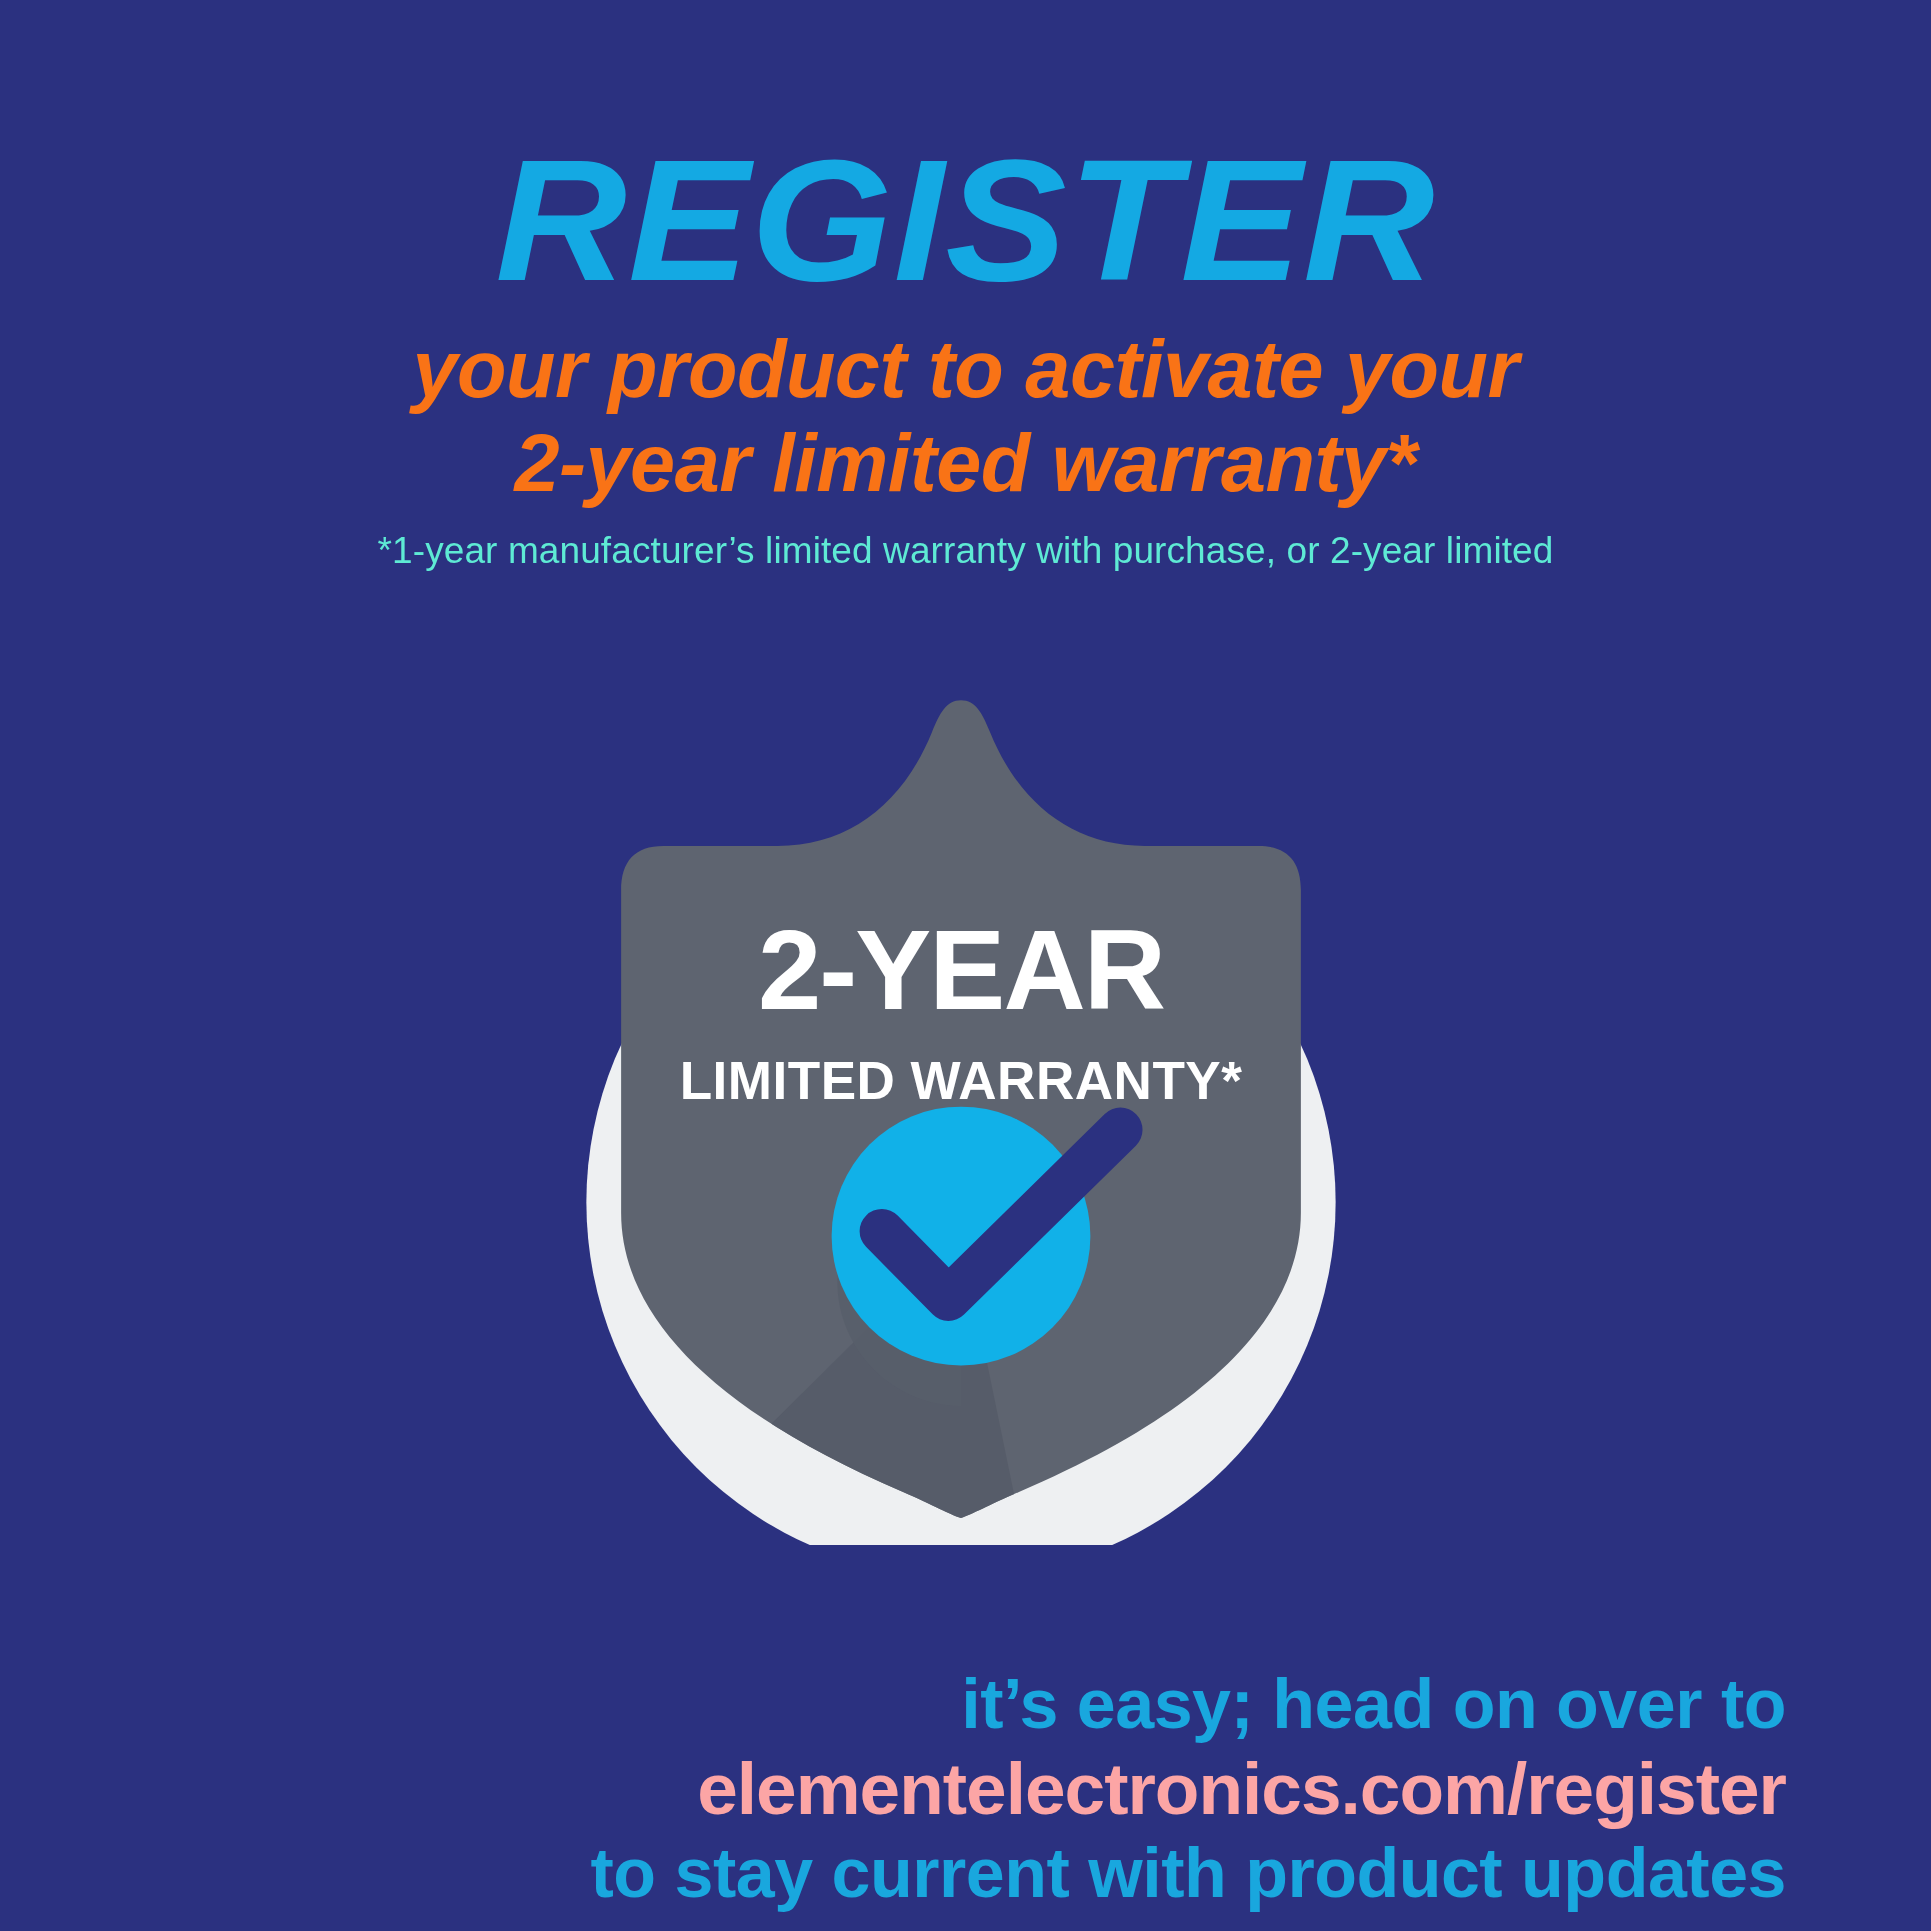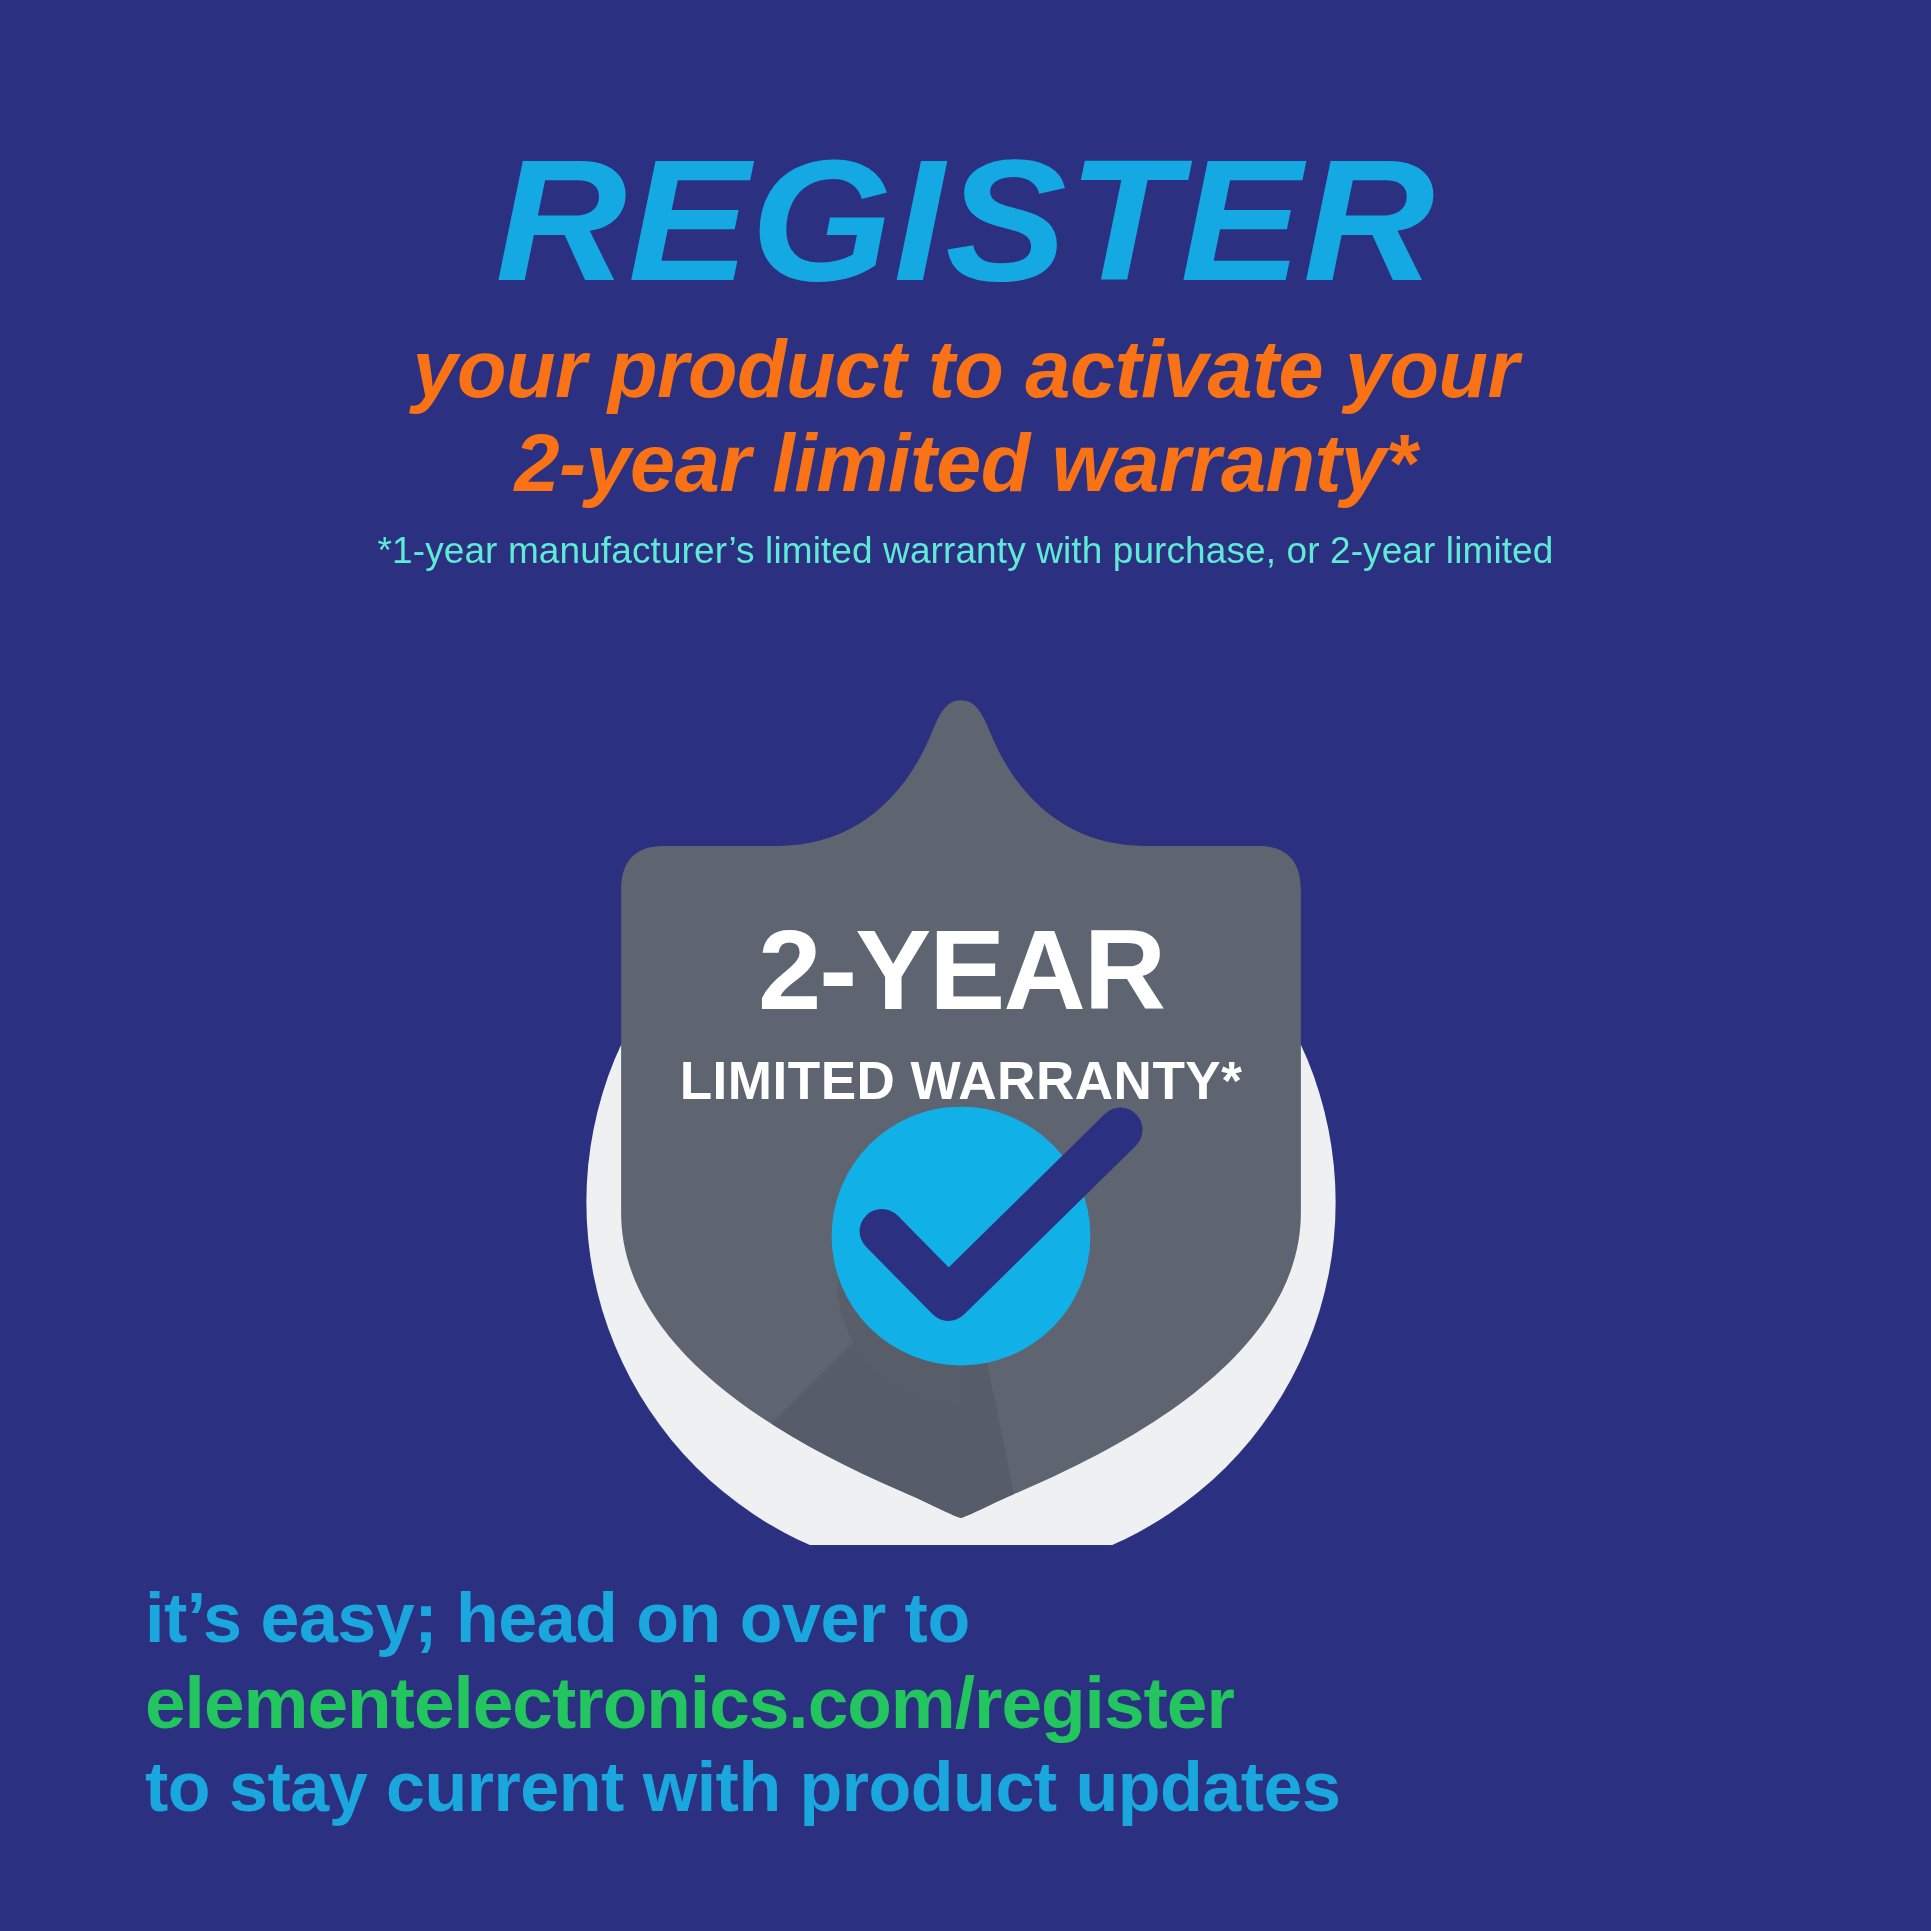--- a/index.html
+++ b/index.html
@@ -116,39 +116,39 @@
     font-style: normal;
     font-size: 55px;
     letter-spacing: 0.5px;
     fill: #ffffff;
   }
 
   
   .cta {
     position: absolute;
     left: 50%;
-    top: 1577px;
+    top: 1663px;
     transform: translateX(-50%);
     width: 1641px;
-    text-align: left;
+    text-align: right;
     font-family: "Liberation Sans Narrow", "Liberation Sans", sans-serif;
     font-weight: 700;
     font-style: normal;
     line-height: 1.18;
   }
   .cta .cta-line1 {
     display: block;
     font-size: 70px;
     color: #19a7de;
     letter-spacing: -0.5px;
   }
   .cta .cta-url {
     display: block;
     font-size: 73px;
-    color: #22c55e;
+    color: #fca5a5;
     letter-spacing: -1px;
   }
   .cta .cta-line3 {
     display: block;
     font-size: 70px;
     color: #19a7de;
     letter-spacing: -0.5px;
   }
 </style>
 </head>

